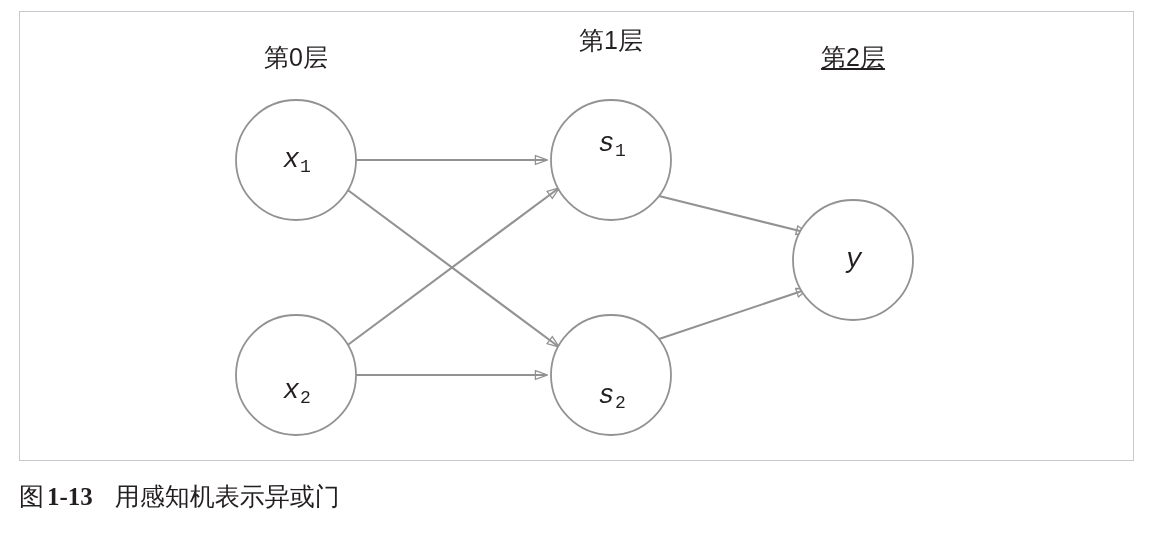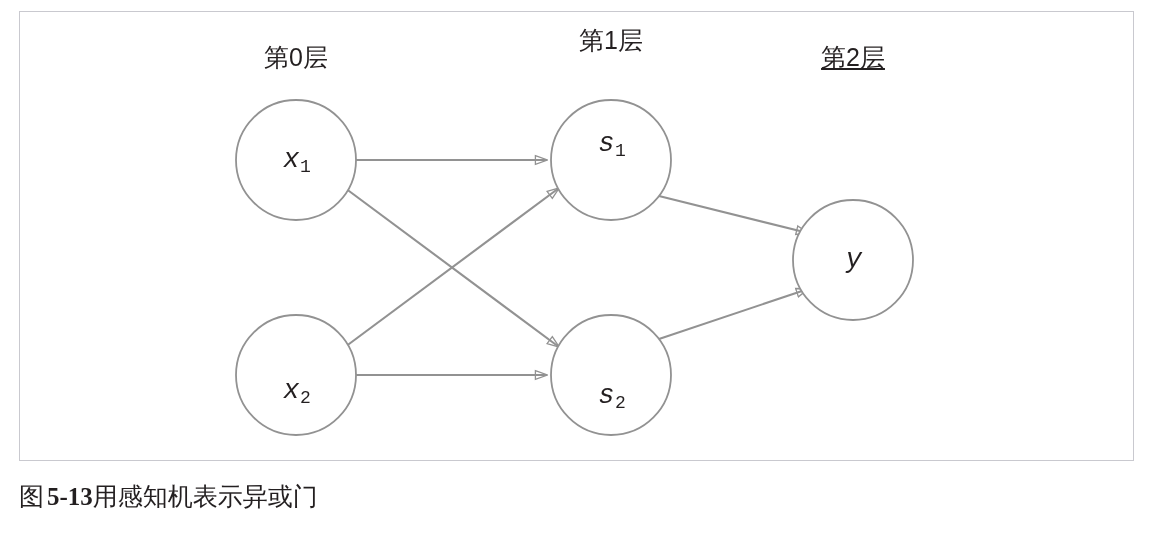--- a/index.html
+++ b/index.html
@@ -83,20 +83,21 @@
     line-height: 1.2;
     color: #231f20;
     white-space: nowrap;
   }
   .caption .cap-num {
     font-family: "Liberation Serif", "DejaVu Serif", serif;
     font-weight: bold;
     margin-left: 3px;
   }
   .caption .cap-text {
+    margin-left: 22px;
   }
 </style>
 </head>
 <body>
 
 <div class="page">
 
   <div class="figure-frame"></div>
 
   <svg class="diagram-svg" viewBox="0 0 1164 470">
@@ -138,16 +139,16 @@
     <span class="var">s</span><span class="sub">1</span>
   </div>
   <div class="node-label" id="node-label-s2">
     <span class="var">s</span><span class="sub">2</span>
   </div>
   <div class="node-label" id="node-label-y">
     <span class="var">y</span><span class="sub"></span>
   </div>
 
   <div class="caption">
-    <span>图</span><span class="cap-num">5-13</span><span class="cap-text">用感知机表示异或门</span>
+    <span>图</span><span class="cap-num">1-13</span><span class="cap-text">用感知机表示异或门</span>
   </div>
 
 </div>
 
 </body></html>

